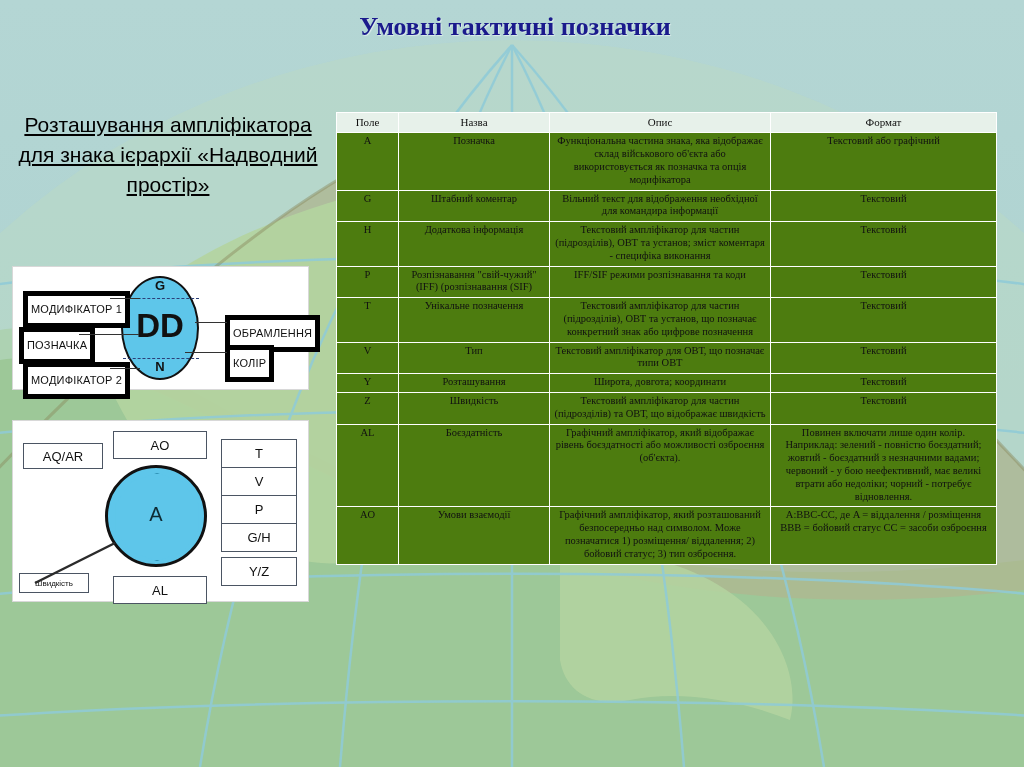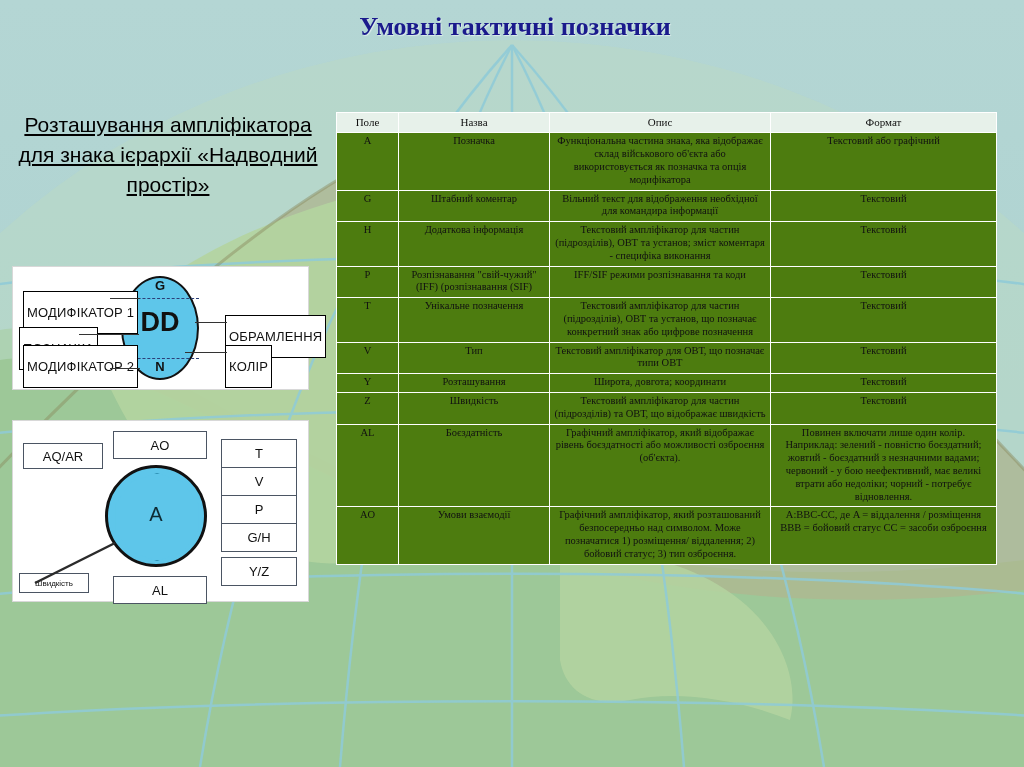--- a/index.html
+++ b/index.html
@@ -39,24 +39,24 @@
     position:absolute;left:108px;top:9px;width:78px;height:104px;
     border-radius:50%;
     background:#5ec6ea;border:2px solid #111;
     box-sizing:border-box;
   }
   .f1-dash{
     position:absolute;left:110px;width:76px;height:0;
     border-top:1px dashed #2b3f77;
   }
   .f1-lbl{
-    position:absolute;background:#fff;border:1px solid #000000;
-    font-family:"Liberation Sans", sans-serif;
-    font-size:13px;color:#111;letter-spacing:.2px;
-    padding:14px 3px;white-space:nowrap;line-height:1;
+    position:absolute;background:#fff;border:5px solid #000000;
+    font-family:"Liberation Sans", sans-serif;
+    font-size:11px;color:#111;letter-spacing:.2px;
+    padding:8px 3px;white-space:nowrap;line-height:1;
   }
   .f1-let{
     position:absolute;width:78px;left:108px;text-align:center;
     font-family:"Liberation Sans", sans-serif;
     font-weight:bold;color:#111;
   }
   .f1-line{position:absolute;height:0;border-top:1px solid #333;}
   
   .f2-box{
     position:absolute;background:#fff;border:1.5px solid #4b5563;
@@ -165,30 +165,30 @@
 <div id="left-heading">
   <span>Розташування ампліфікатора для знака ієрархії «Надводний простір»</span>
 </div>
 
 <div class="figure" id="fig1">
   <div class="f1-circle"></div>
   <div class="f1-dash" style="top:31px;"></div>
   <div class="f1-dash" style="top:91px;"></div>
 
   <div class="f1-let" style="top:11px;font-size:13px;">G</div>
-  <div class="f1-let" style="top:40px;font-size:27px;">DD</div>
+  <div class="f1-let" style="top:40px;font-size:33px;">DD</div>
   <div class="f1-let" style="top:92px;font-size:13px;">N</div>
 
   <div class="f1-lbl" style="left:10px;top:24px;">МОДИФІКАТОР 1</div>
   <div class="f1-line" style="left:97px;top:31px;width:30px;"></div>
 
   <div class="f1-lbl" style="left:6px;top:60px;">ПОЗНАЧКА</div>
   <div class="f1-line" style="left:66px;top:67px;width:60px;"></div>
 
-  <div class="f1-lbl" style="left:10px;top:78px;">МОДИФІКАТОР 2</div>
+  <div class="f1-lbl" style="left:10px;top:95px;">МОДИФІКАТОР 2</div>
   <div class="f1-line" style="left:97px;top:101px;width:30px;"></div>
 
   <div class="f1-lbl" style="left:212px;top:48px;">ОБРАМЛЕННЯ</div>
   <div class="f1-line" style="left:182px;top:55px;width:32px;"></div>
 
   <div class="f1-lbl" style="left:212px;top:78px;">КОЛІР</div>
   <div class="f1-line" style="left:172px;top:85px;width:42px;"></div>
 </div>
 
 <div class="figure" id="fig2">

